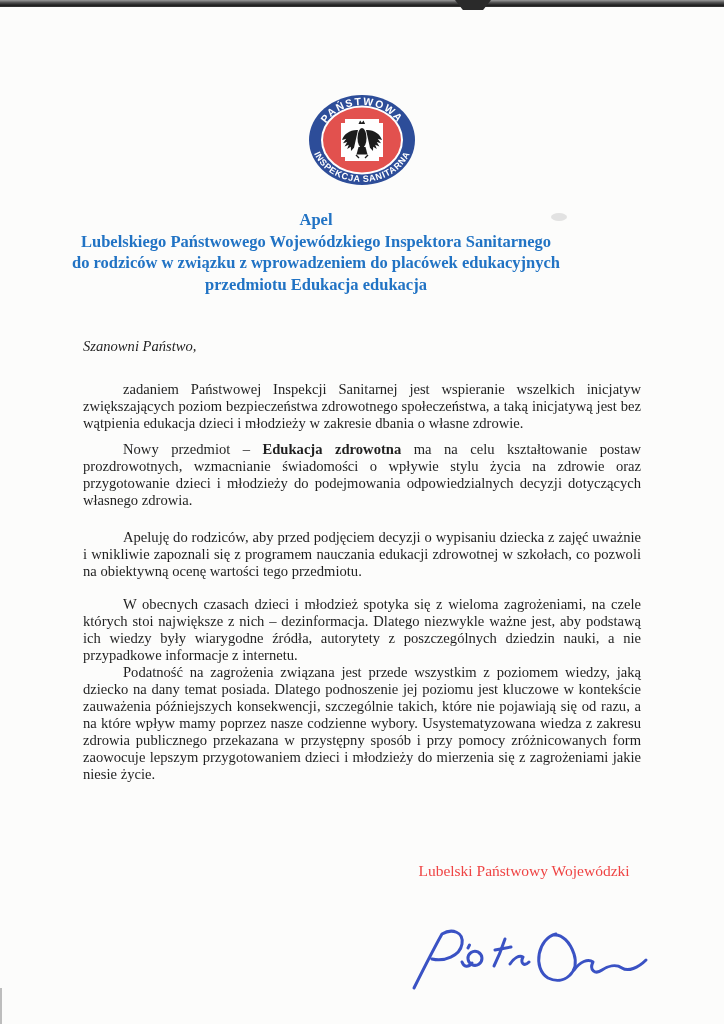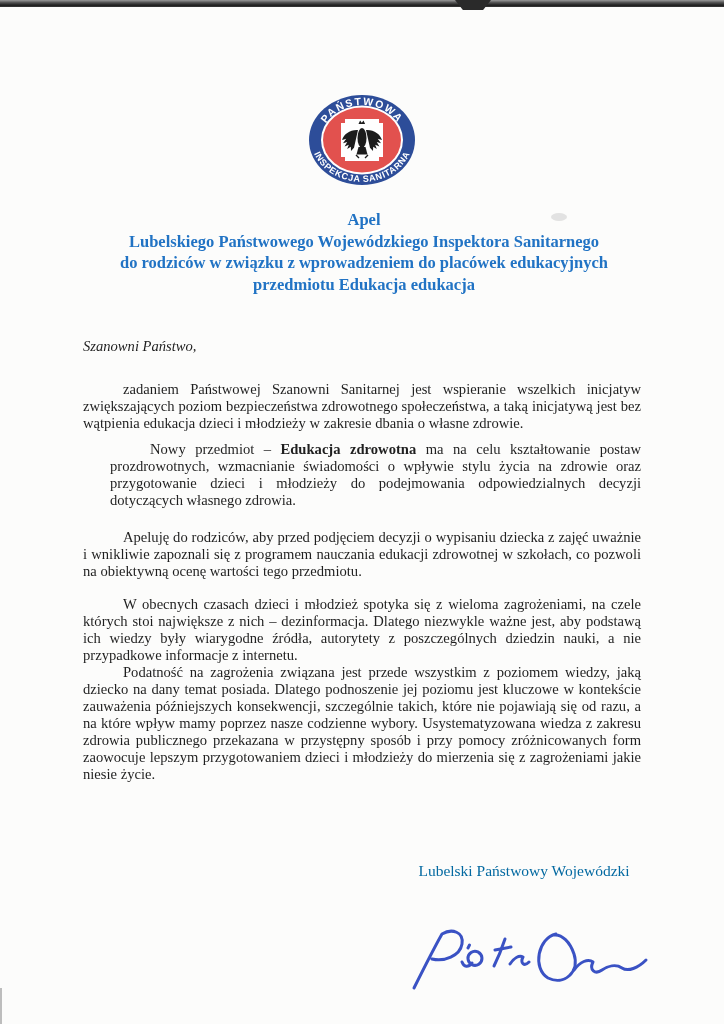--- a/index.html
+++ b/index.html
@@ -23,32 +23,32 @@
   .scan-smudge{
     position:absolute;left:551px;top:213px;width:16px;height:8px;border-radius:50%;
     background:#c4c4c4;opacity:.45;
   }
   .logo-wrap{
     position:absolute;top:94px;left:50%;transform:translateX(-50%);
     width:108px;height:92px;
   }
   .title-block{
     position:absolute;top:209px;left:0;width:632px;text-align:center;
-    color:#2173c4;font-weight:bold;font-size:16.5px;line-height:21.5px;padding-left:48px;
+    color:#2173c4;font-weight:bold;font-size:16.5px;line-height:21.5px;
   }
   .body-block{
     position:absolute;top:338px;left:83px;width:558px;
     font-size:14.6px;line-height:17px;
   }
   .salutation{margin:0;font-style:italic;}
   .par{margin:0;text-align:justify;text-indent:40px;}
   .par b{font-weight:bold;}
   .sig-block{
     position:absolute;top:861px;left:358px;width:332px;text-align:center;
-    color:#0369a1;font-size:15.5px;line-height:20px;
+    color:#ef4444;font-size:15.5px;line-height:20px;
   }
   .sig-svg{
     position:absolute;top:922px;left:398px;width:262px;height:88px;
   }
   .logo-ring-text{
     font-family:"Liberation Sans","DejaVu Sans",sans-serif;
     font-weight:bold;fill:#ffffff;
   }
 </style>
 </head>
@@ -96,22 +96,22 @@
   <div class="title-block">
     <div>Apel</div>
     <div>Lubelskiego Państwowego Wojewódzkiego Inspektora Sanitarnego</div>
     <div>do rodziców w związku z wprowadzeniem do placówek edukacyjnych</div>
     <div>przedmiotu Edukacja edukacja</div>
   </div>
 
   <div class="body-block">
     <p class="salutation">Szanowni Państwo,</p>
     <div>
-        <p class="par" style="margin-top: 26px;"><span>zadaniem Państwowej Szanowni Sanitarnej jest wspieranie wszelkich inicjatyw zwiększających poziom bezpieczeństwa zdrowotnego społeczeństwa, a taką inicjatywą jest bez wątpienia edukacja dzieci i młodzieży w zakresie dbania o własne zdrowie.</span></p>
-        <p class="par" style="margin-top: 9px; margin-left: 27px;"><span>Nowy przedmiot – </span><b>Edukacja zdrowotna</b><span> ma na celu kształtowanie postaw prozdrowotnych, wzmacnianie świadomości o wpływie stylu życia na zdrowie oraz przygotowanie dzieci i młodzieży do podejmowania odpowiedzialnych decyzji dotyczących własnego zdrowia.</span></p>
+        <p class="par" style="margin-top: 26px;"><span>zadaniem Państwowej Inspekcji Sanitarnej jest wspieranie wszelkich inicjatyw zwiększających poziom bezpieczeństwa zdrowotnego społeczeństwa, a taką inicjatywą jest bez wątpienia edukacja dzieci i młodzieży w zakresie dbania o własne zdrowie.</span></p>
+        <p class="par" style="margin-top: 9px;"><span>Nowy przedmiot – </span><b>Edukacja zdrowotna</b><span> ma na celu kształtowanie postaw prozdrowotnych, wzmacnianie świadomości o wpływie stylu życia na zdrowie oraz przygotowanie dzieci i młodzieży do podejmowania odpowiedzialnych decyzji dotyczących własnego zdrowia.</span></p>
         <p class="par" style="margin-top: 20px;"><span>Apeluję do rodziców, aby przed podjęciem decyzji o wypisaniu dziecka z zajęć uważnie i wnikliwie zapoznali się z programem nauczania edukacji zdrowotnej w szkołach, co pozwoli na obiektywną ocenę wartości tego przedmiotu.</span></p>
         <p class="par" style="margin-top: 16px;"><span>W obecnych czasach dzieci i młodzież spotyka się z wieloma zagrożeniami, na czele których stoi największe z nich – dezinformacja. Dlatego niezwykle ważne jest, aby podstawą ich wiedzy były wiarygodne źródła, autorytety z poszczególnych dziedzin nauki, a nie przypadkowe informacje z internetu.</span></p>
         <p class="par" style="margin-top: 0px;"><span>Podatność na zagrożenia związana jest przede wszystkim z poziomem wiedzy, jaką dziecko na dany temat posiada. Dlatego podnoszenie jej poziomu jest kluczowe w kontekście zauważenia późniejszych konsekwencji, szczególnie takich, które nie pojawiają się od razu, a na które wpływ mamy poprzez nasze codzienne wybory. Usystematyzowana wiedza z zakresu zdrowia publicznego przekazana w przystępny sposób i przy pomocy zróżnicowanych form zaowocuje lepszym przygotowaniem dzieci i młodzieży do mierzenia się z zagrożeniami jakie niesie życie.</span></p>
       </div>
   </div>
 
   <div class="sig-block">
     <div>Lubelski Państwowy Wojewódzki</div>
   </div>
 

